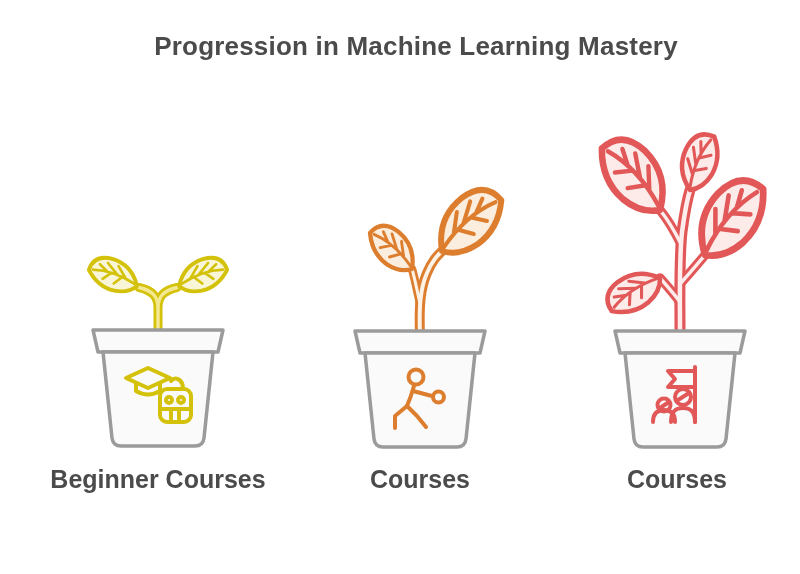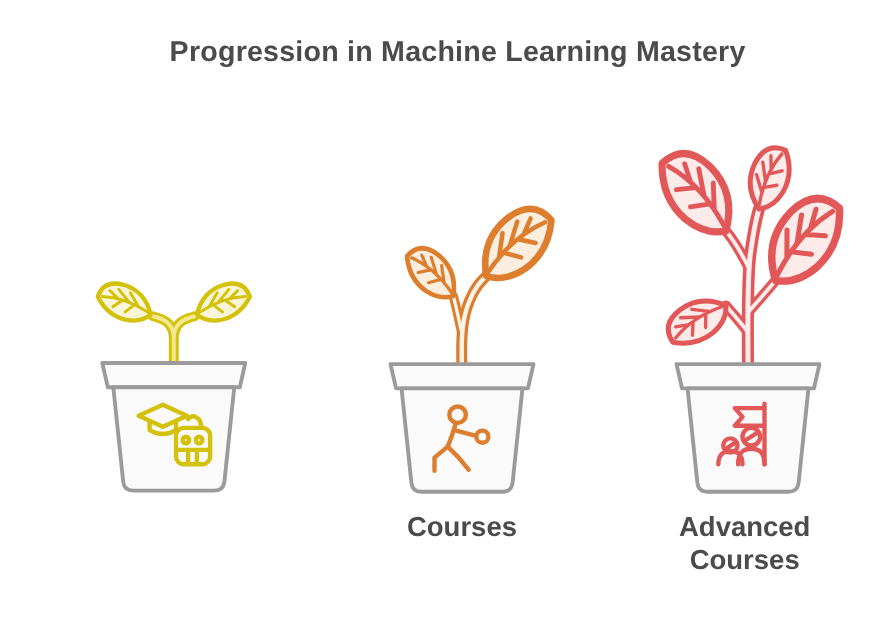--- a/index.html
+++ b/index.html
@@ -164,21 +164,24 @@
         <circle cx="103" cy="277" r="8"></circle>
         <path d="M98,280 L109,273"></path>
         <path d="M91,302 C91,291 96,288 103,288 C110,288 115,291 115,302"></path>
         <circle cx="84" cy="285" r="6.5"></circle>
         <path d="M80,288 L89,282"></path>
         <path d="M73,302 C73,293 78,290 84,290 C90,290 95,293 95,302"></path>
       </g>
     </svg>
   </div>
 
+  <div class="stage-label label-beginner">
+    <span>Beginner Courses</span>
+
+  </div>
   <div class="stage-label label-intermediate">
     <span>Courses</span>
   </div>
   <div class="stage-label label-advanced">
-    <span>Advanced</span>
     <span>Courses</span>
   </div>
 
 </div>
 
 </body></html>

